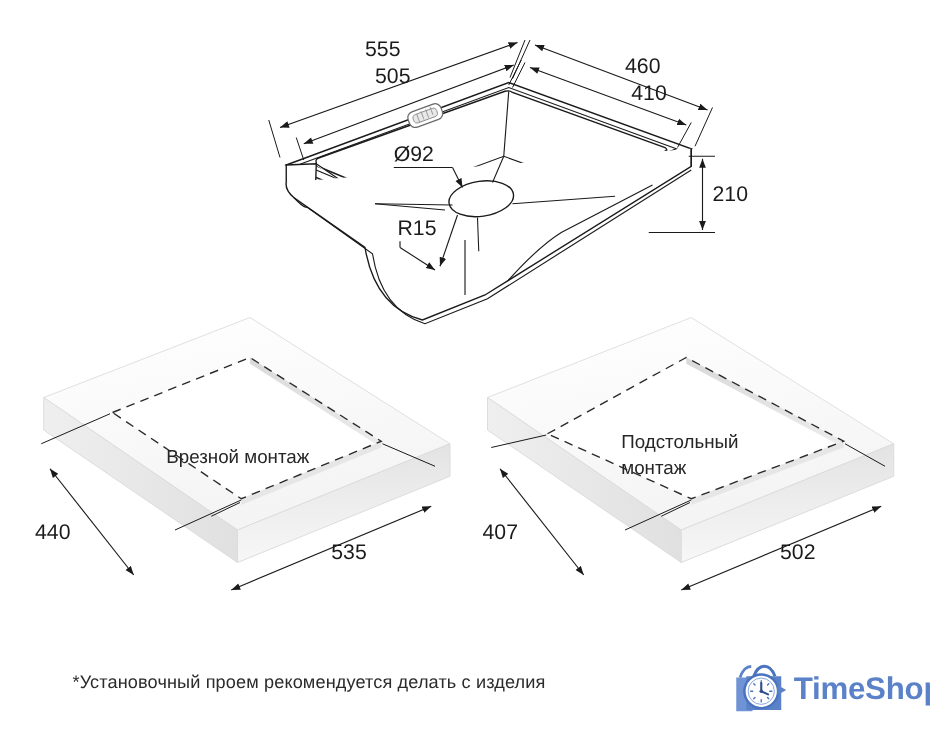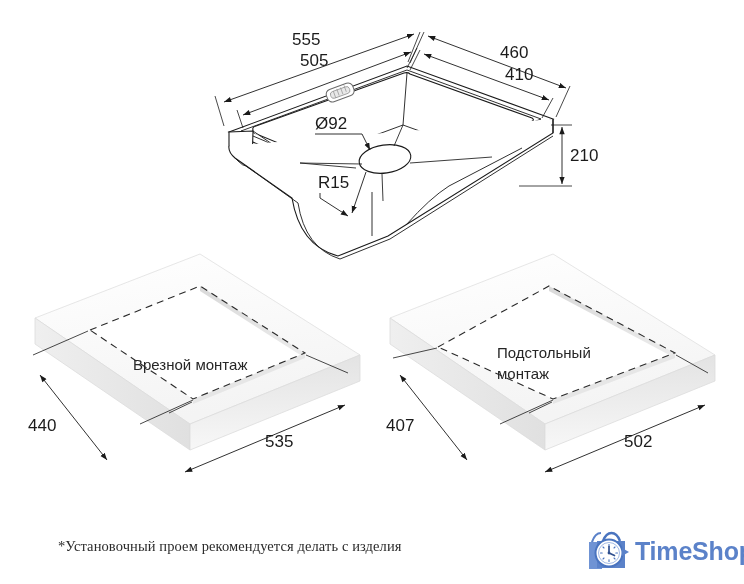--- a/index.html
+++ b/index.html
@@ -41,21 +41,20 @@
     fill: #262626;
   }
   .footnote {
     position: absolute;
     left: 58px;
     top: 538px;
     font-size: 14.5px;
     color: #2b2b2b;
     letter-spacing: 0.1px;
     white-space: nowrap;
-    font-family: Liberation Serif, serif;
   }
   .brand {
     position: absolute;
     left: 586px;
     top: 528px;
     width: 152px;
     height: 46px;
     display: flex;
     align-items: center;
     gap: 5px;

